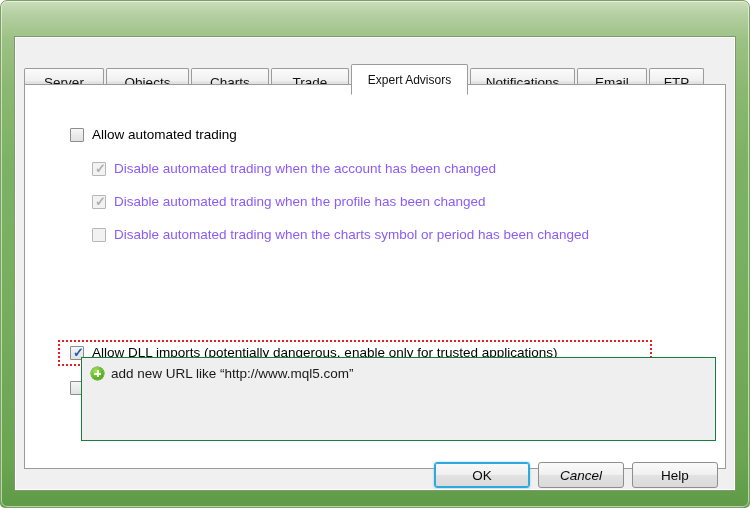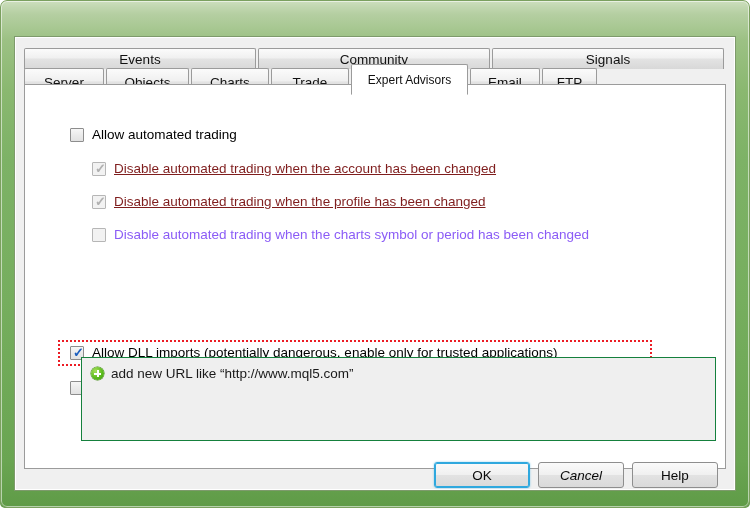--- a/index.html
+++ b/index.html
@@ -211,21 +211,21 @@
     line-height: 14px;
     font-weight: bold;
   }
   .chk.checked .mark { color: #1d5fbe; }
   .chk.disabled.checked .mark { color: #b0b0b0; }
 
   .chk-label {
     font-size: 13.5px;
     color: #000000;
   }
-  .chk-label.dim { color: #7f1d1d; text-decoration: underline; }
+  .chk-label.dim { color: #8b5cf6; }
   .chk-label.dim2 { color: #8b5cf6; }
 
   
   #dll-highlight {
     position: absolute;
     left: 33px;
     top: 255px;
     width: 594px;
     height: 26px;
     border: 2px dotted #ec1c24;
@@ -307,31 +307,27 @@
 </head>
 <body>
 
 <div id="window">
 
 
   <div id="client">
     <div id="client-inner">
 
       <div id="tabstrip">
-        <div class="tab-row" id="tab-row-top">
-          <div class="tab" style="width:232px">Events</div>
-          <div class="tab" style="width:232px">Community</div>
-          <div class="tab" style="width:232px">Signals</div>
-        </div>
         <div class="tab-row" id="tab-row-bottom">
           <div class="tab" style="width:80px">Server</div>
           <div class="tab" style="width:83px">Objects</div>
           <div class="tab" style="width:78px">Charts</div>
           <div class="tab" style="width:78px">Trade</div>
           <div class="tab active" style="width:117px">Expert Advisors</div>
+          <div class="tab" style="width:105px">Notifications</div>
           <div class="tab" style="width:70px">Email</div>
           <div class="tab" style="width:55px">FTP</div>
         </div>
       </div>
 
       <div id="tabpage">
 
         <div class="chk-row" style="left:45px; top:42px;">
           <span class="chk">
               <span class="mark"></span>

